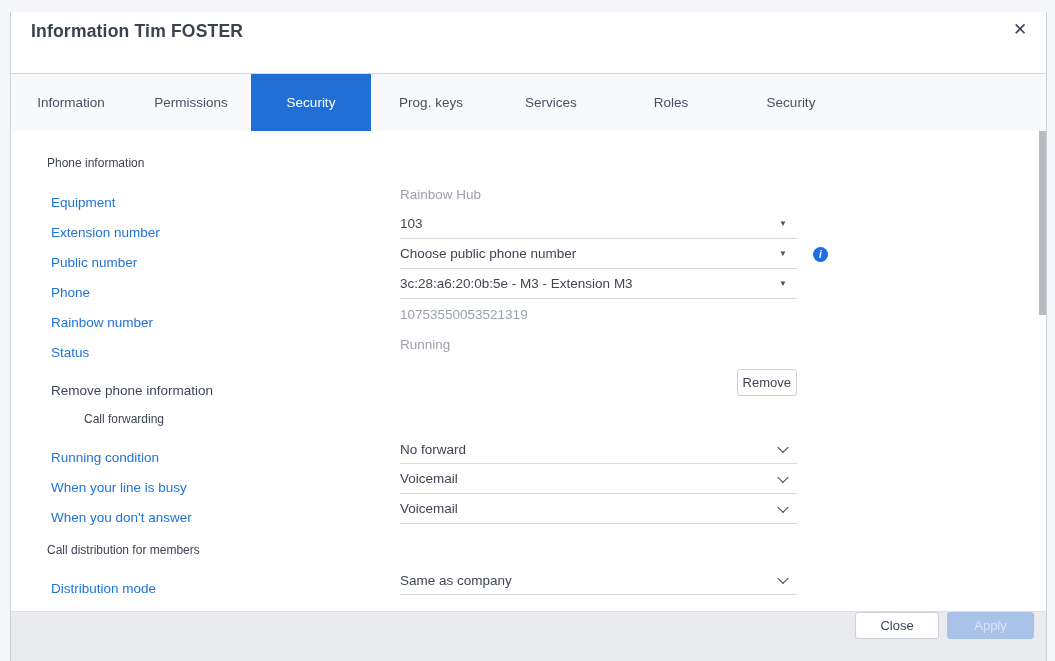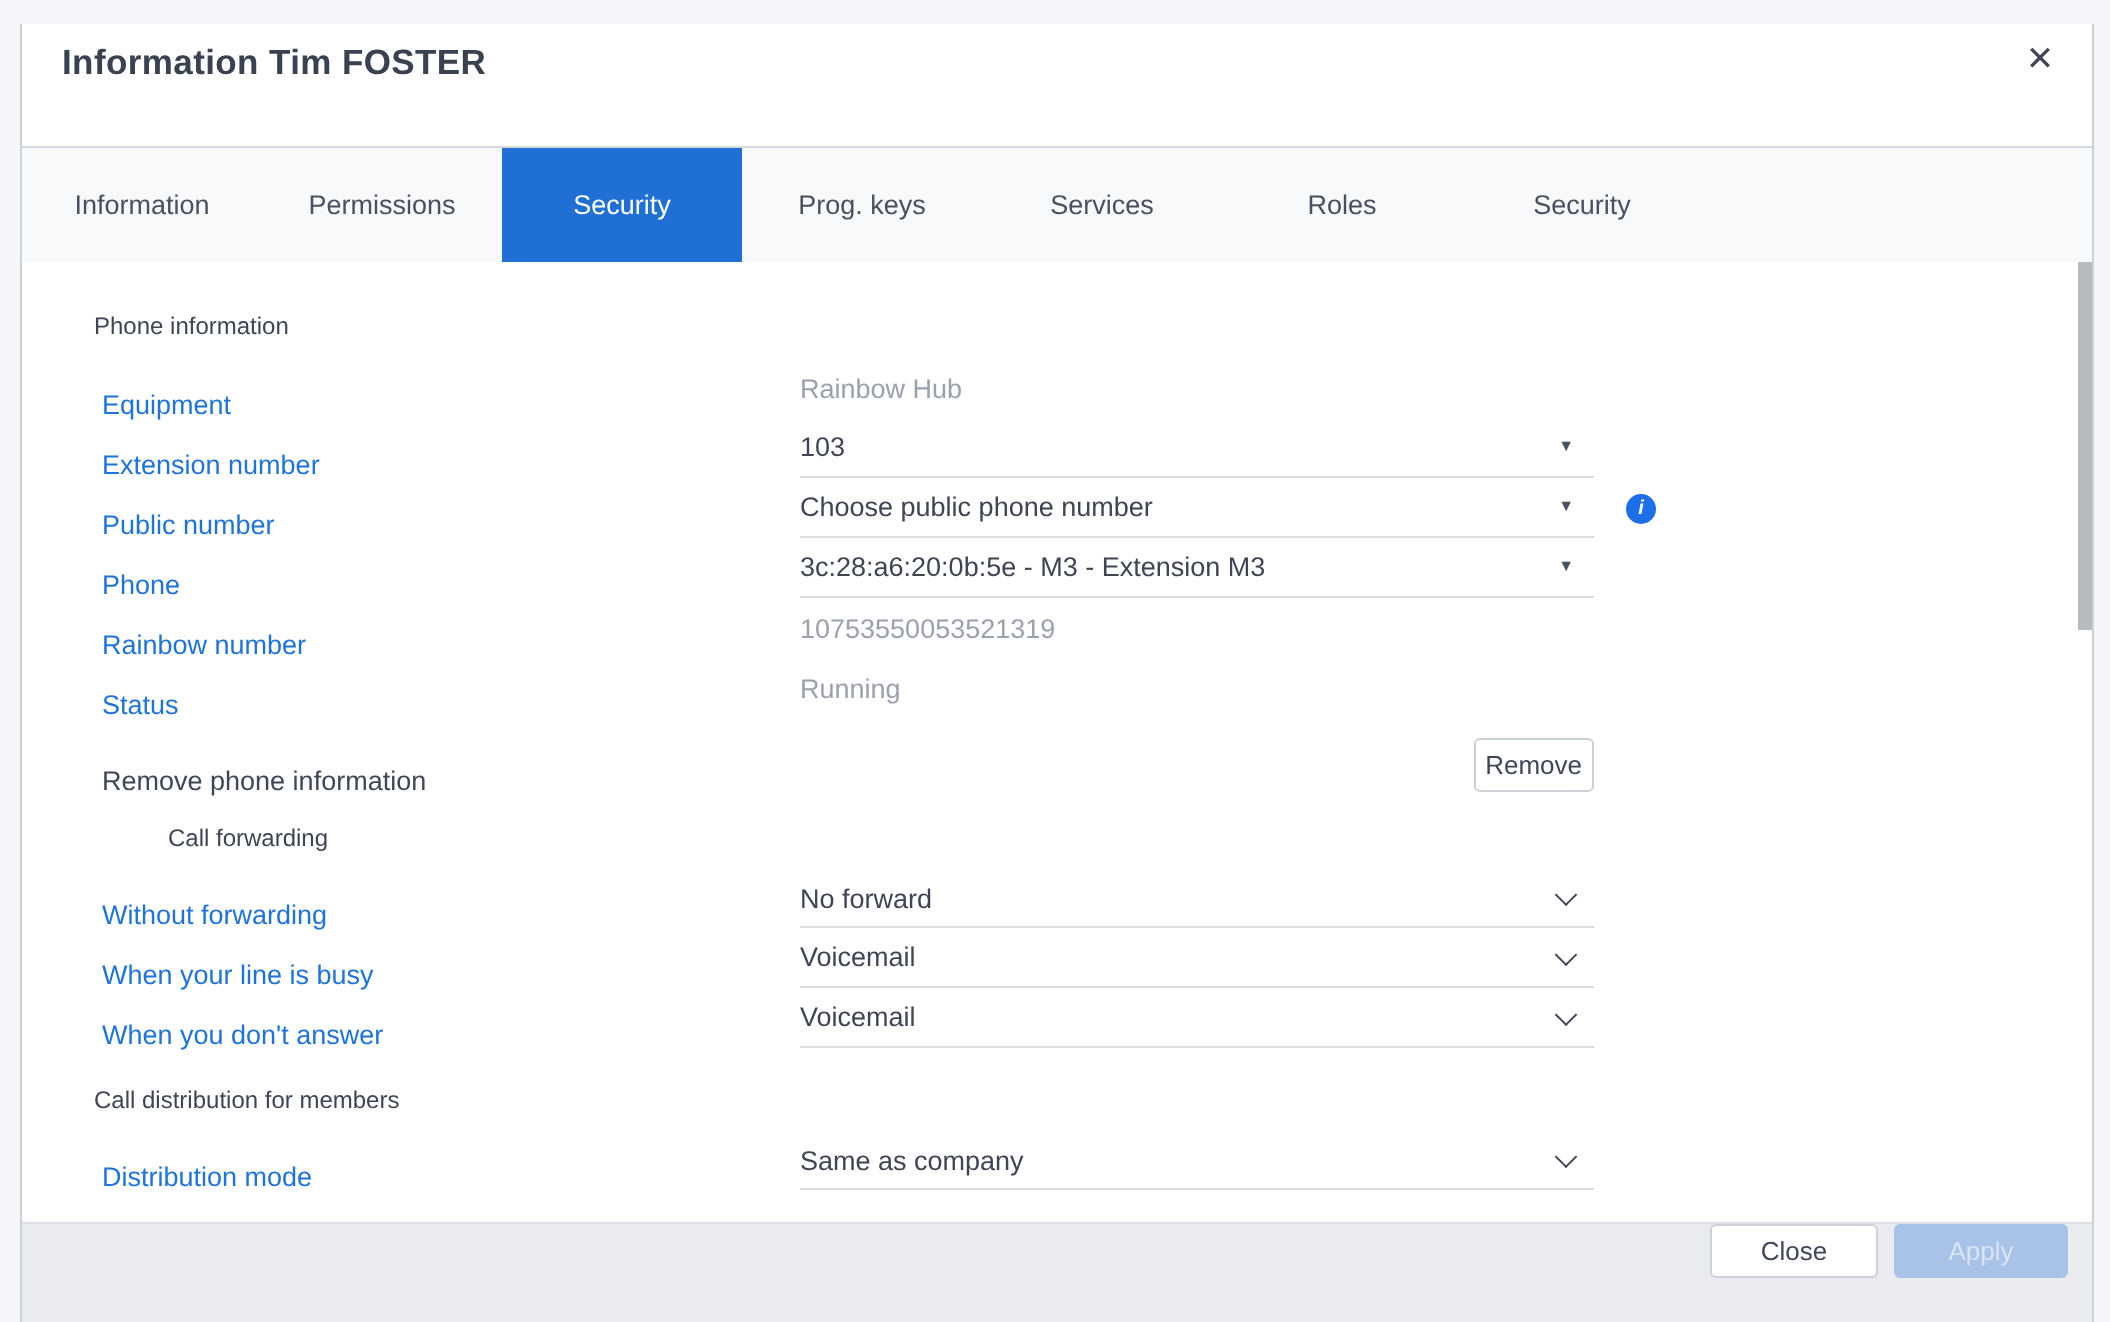--- a/index.html
+++ b/index.html
@@ -174,21 +174,21 @@
     <div class="row row-remove">
       <div class="field-label plain">Remove phone information</div>
       <div class="value">
         <button class="btn btn-remove">Remove</button>
       </div>
     </div>
 
     <div class="section-title" id="st-forwarding">Call forwarding</div>
 
     <div class="row row-without">
-      <div class="field-label">Without forwarding</div>
+      <div class="field-label">Running condition</div>
       <div class="value select">
         <span>No forward</span>
         <span class="chev"></span>
       </div>
     </div>
 
     <div class="row">
       <div class="field-label">When your line is busy</div>
       <div class="value select">
         <span>Voicemail</span>

